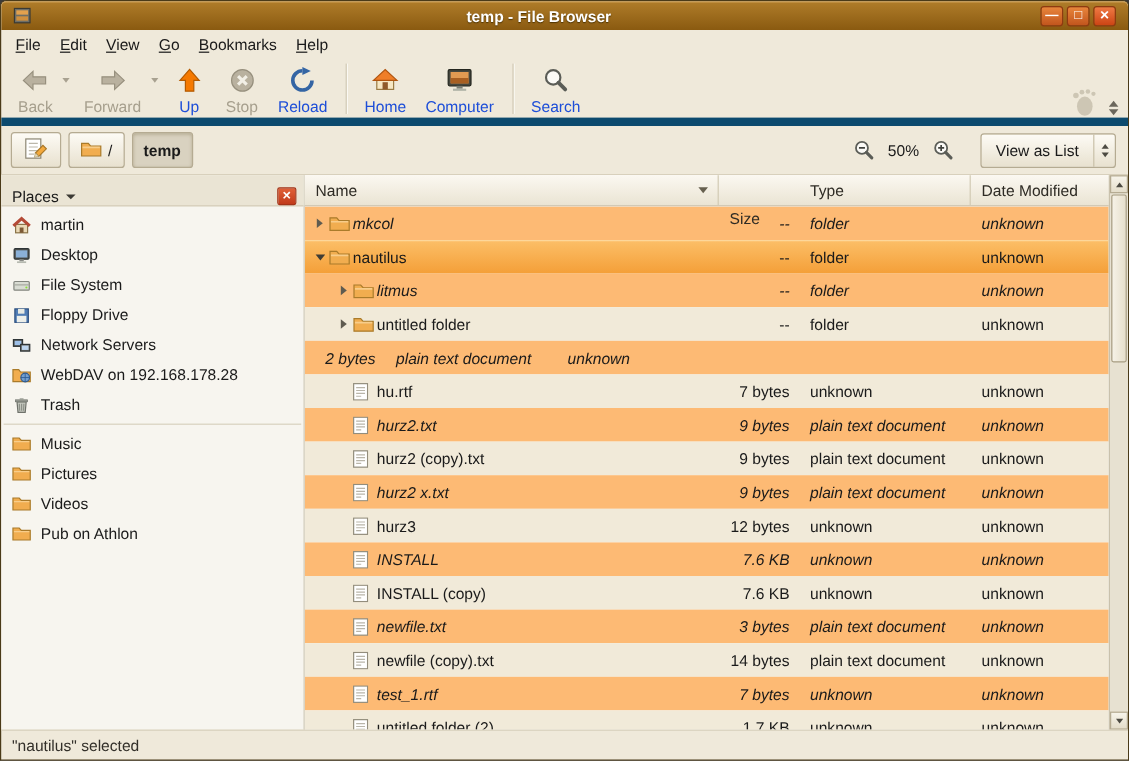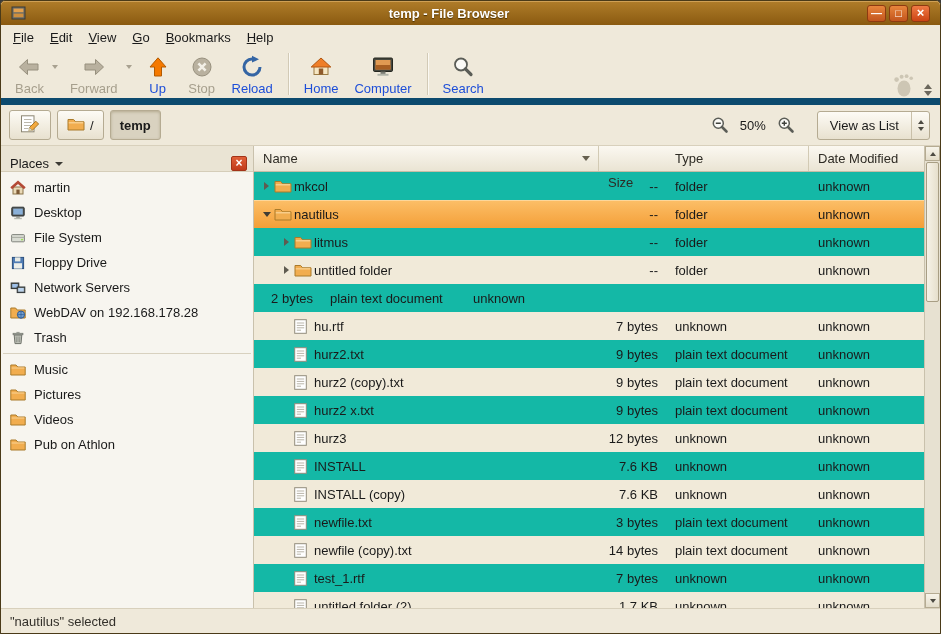--- a/index.html
+++ b/index.html
@@ -131,21 +131,21 @@
   .plabel { white-space: nowrap; }
   .place-sep { height: 1px; background: #d8d1bf; margin: 3px 2px; }
   
   .main { width: 670px; flex: none; display: flex; flex-direction: column; background: #fff; }
   .list-header { height: 26px; flex: none; display: flex; background: linear-gradient(#fbf8f1, #eae4d3); border-bottom: 1px solid #c6bda6; }
   .hcell { display: flex; align-items: center; padding: 0 9px; border-right: 1px solid #d2cab4; color: #2e2b24; position: relative; }
   .h0 { width: 345px; } .h1 { width: 67px; margin-top: 36px; } .h2 { width: 143px; } .h3 { width: 115px; border-right: none; }
   .sortarrow { position: absolute; right: 8px; width: 0; height: 0; border-left: 4.5px solid transparent; border-right: 4.5px solid transparent; border-top: 5.5px solid #66604f; }
   .rows { flex: 1; overflow: hidden; }
   .row { height: 28px; display: flex; align-items: center; }
-  .row.light { background: #14b8a6; }
+  .row.light { background: #fdba74; font-style: italic; }
   .row.dark  { background: #f1ead9; }
   .row.selected { background: linear-gradient(#fcbf68, #f49f38); box-shadow: inset 0 1px 0 #fdd79a; }
   .cell { display: flex; align-items: center; height: 100%; }
   .c-name { width: 345px; }
   .c-size { width: 67px; justify-content: flex-end; padding-right: 8px; }
   .c-type { width: 143px; padding-left: 9px; }
   .c-date { width: 115px; padding-left: 9px; }
   .expbox { width: 13px; display: flex; justify-content: center; align-items: center; flex: none; }
   .exp-c { width: 0; height: 0; border-left: 5px solid #5f5b50; border-top: 4px solid transparent; border-bottom: 4px solid transparent; }
   .exp-e { width: 0; height: 0; border-top: 5px solid #3f3c34; border-left: 4px solid transparent; border-right: 4px solid transparent; }

